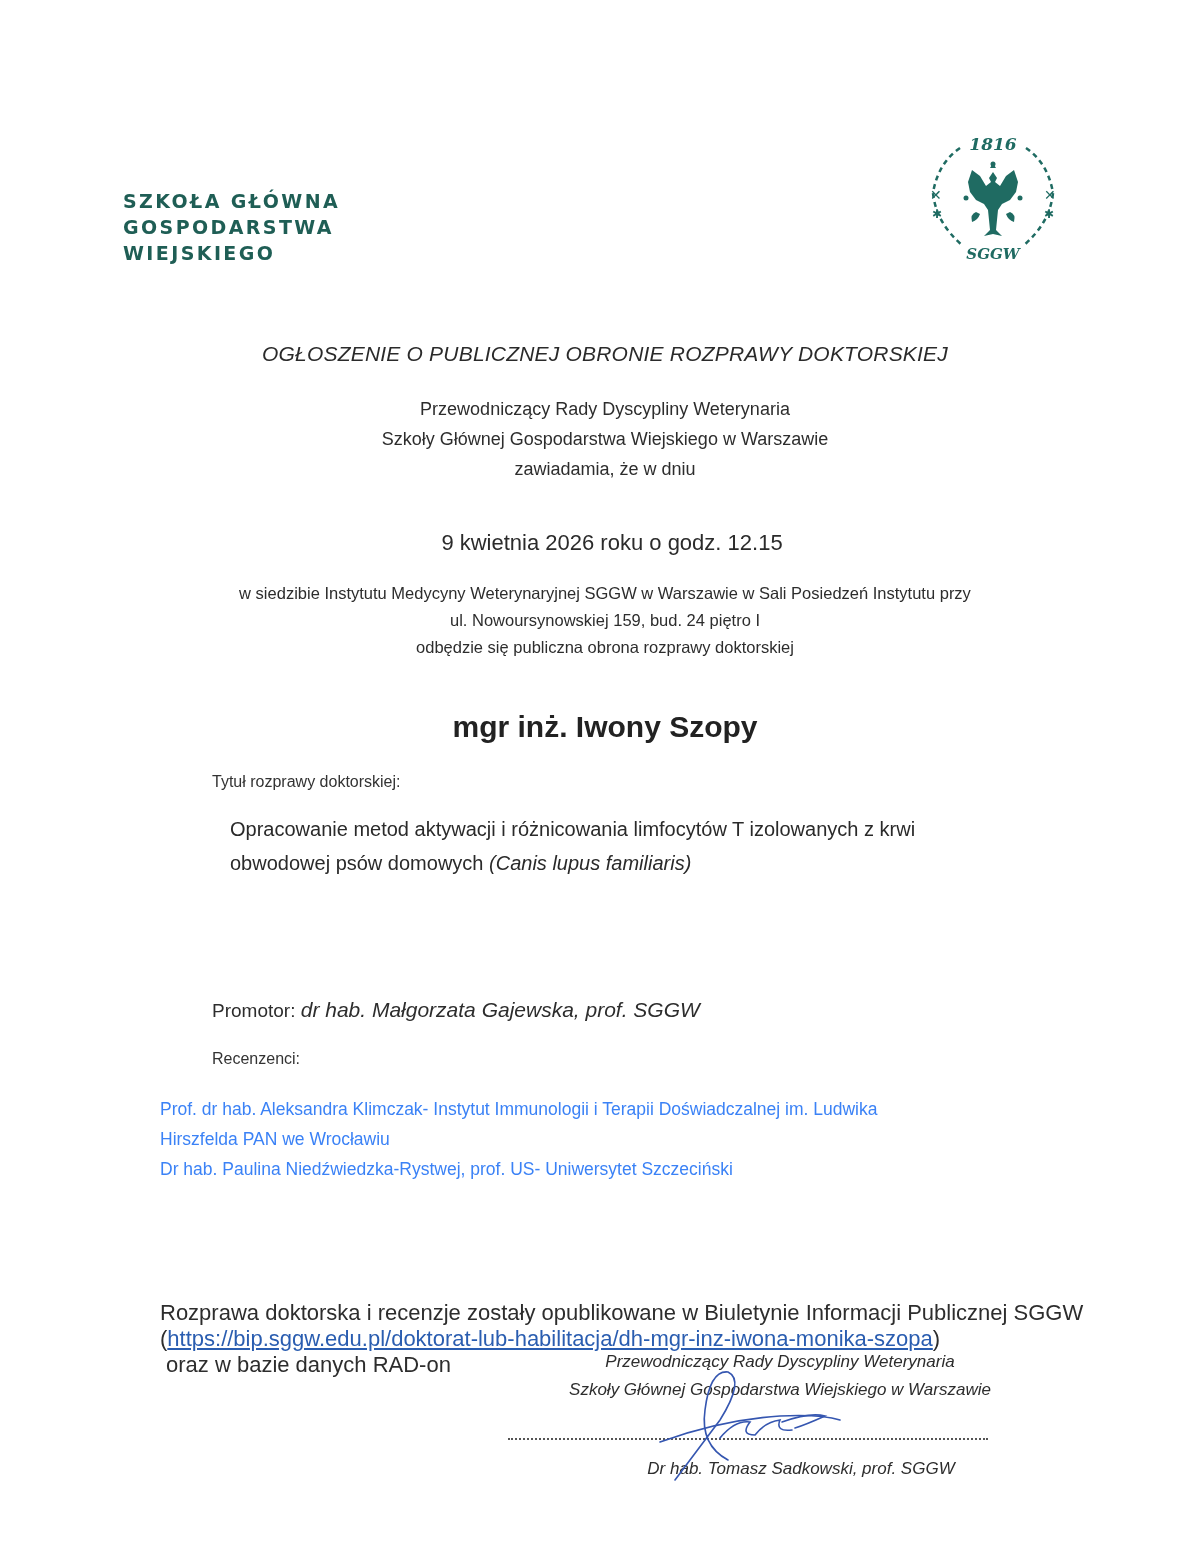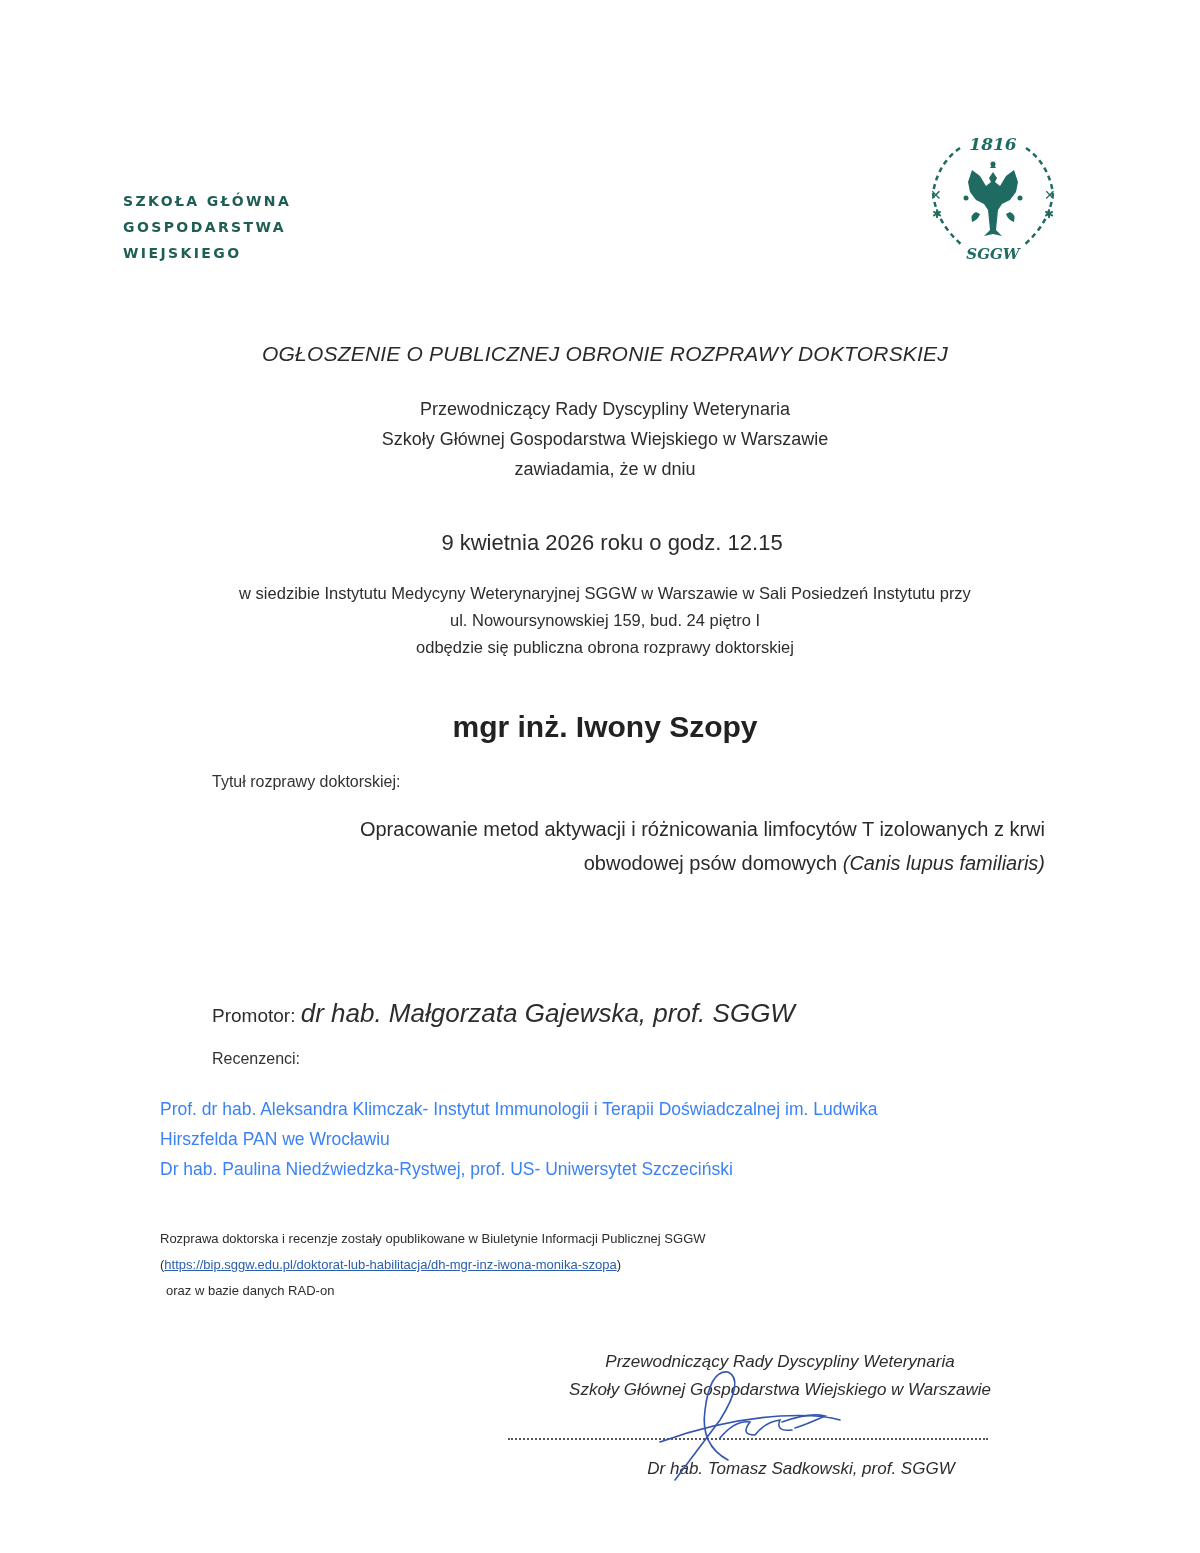--- a/index.html
+++ b/index.html
@@ -4,45 +4,45 @@
   <style>
     html, body { margin: 0; padding: 0; background: #ffffff; }
     body {
       width: 1200px; height: 1553px; position: relative; overflow: hidden;
       font-family: "Liberation Sans", "DejaVu Sans", sans-serif;
       color: #2b2b2b;
     }
     .abs { position: absolute; }
     .uni-name {
       left: 123px; top: 188px;
-      color: #1f5e55; font-weight: bold; font-size: 14px;
+      color: #1f5e55; font-weight: bold; font-size: 19px;
       letter-spacing: 2.4px; line-height: 26px;
       font-family: "DejaVu Sans", sans-serif;
     }
     .uni-name div { white-space: nowrap; }
     .logo { left: 918px; top: 128px; width: 150px; height: 140px; }
     .center { left: 0; width: 1200px; text-align: center; white-space: nowrap; }
     .heading {
       top: 342px; font-size: 21px; font-style: italic; letter-spacing: 0.2px; color: #2a2a2a;
       left: 5px;
     }
     .intro { top: 394px; font-size: 18px; line-height: 30px; color: #2d2d2d; left: 5px; }
     .date { top: 530px; font-size: 22px; color: #2b2b2b; left: 12px; }
     .place { top: 580px; font-size: 16.5px; line-height: 27px; color: #2d2d2d; left: 5px; }
     .candidate { top: 710px; font-size: 30px; font-weight: bold; color: #222; left: 5px; }
     .label { left: 172px; font-size: 16px; color: #333; white-space: nowrap; margin-left: 40px; }
     .title-label { top: 773px; }
-    .thesis { left: 230px; width: 815px; top: 812px; font-size: 20px; line-height: 34px; color: #2a2a2a; text-align: right; }
+    .thesis { left: 230px; width: 815px; top: 812px; font-size: 20px; line-height: 34px; color: #2a2a2a; text-align: left; }
     .thesis .it { font-style: italic; }
     .meta { top: 898px; font-size: 16px; line-height: 28px; }
     .promotor { top: 998px; font-size: 19px; color: #2d2d2d; }
-    .promotor .it { font-style: italic; font-size: 26px; }
+    .promotor .it { font-style: italic; font-size: 21px; }
     .reviewers-label { top: 1050px; }
     .reviewers { left: 160px; top: 1094px; font-size: 17.5px; line-height: 30px; color: #3b82f6; white-space: nowrap; }
-    .pub { left: 160px; top: 1226px; font-size: 13px; line-height: 26px; color: #2d2d2d; white-space: nowrap; }
+    .pub { left: 160px; top: 1300px; font-size: 22px; line-height: 26px; color: #2d2d2d; white-space: nowrap; }
     .pub a { color: #2a5db0; text-decoration: underline; }
     .pub .rad { padding-left: 6px; }
     .sig-block { left: 500px; width: 560px; top: 1348px; text-align: center; font-style: italic; font-size: 17px; line-height: 28px; color: #2d2d2d; }
     .dots { left: 508px; width: 480px; top: 1438px; border-top: 2px dotted #555; height: 0; }
     .signer { left: 521px; width: 560px; top: 1459px; text-align: center; font-style: italic; font-size: 17px; color: #2d2d2d; }
     .signature { left: 570px; top: 1350px; width: 300px; height: 140px; }
   </style>
 </head>
 <body>
 

